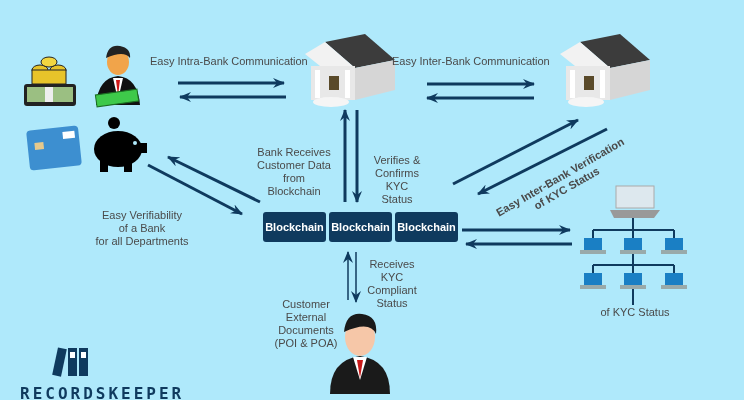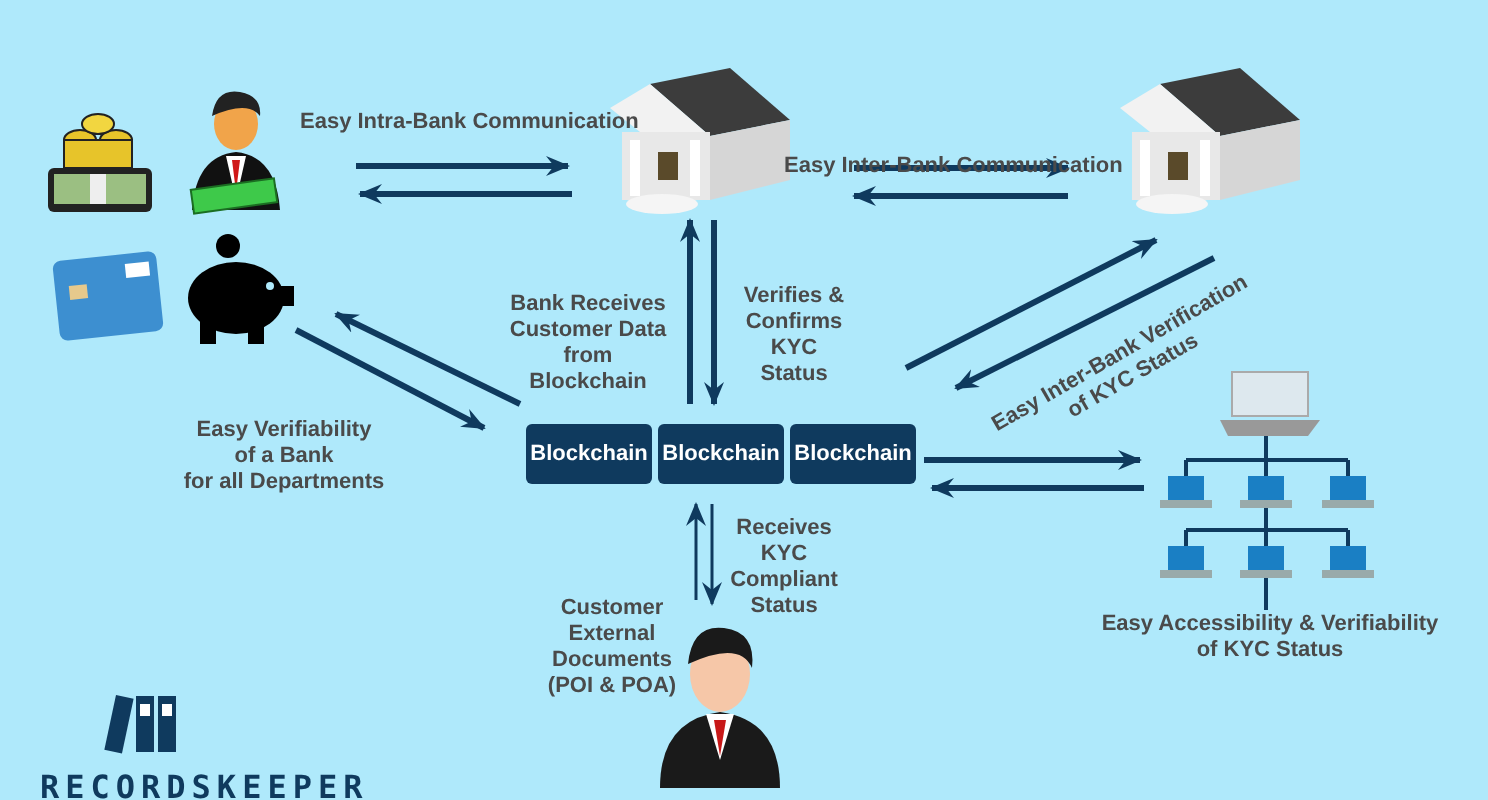--- a/index.html
+++ b/index.html
@@ -1,17 +1,17 @@
 <!DOCTYPE html>
 <html><head>
 <meta charset="utf-8">
 <style>
   html,body{margin:0;padding:0;}
   body{width:744px;height:400px;background:#afe9fb;position:relative;overflow:hidden;font-family:"Liberation Sans",sans-serif;}
-  .lbl{position:absolute;color:#4a4a4a;font-weight:bold;font-size:11px;line-height:13px;text-align:center;white-space:nowrap;}
+  .lbl{position:absolute;color:#4a4a4a;font-weight:normal;font-size:11px;line-height:13px;text-align:center;white-space:nowrap;}
   svg.layer{position:absolute;left:0;top:0;}
   .bc{position:absolute;top:212px;height:30px;background:#0f3a5e;color:#fff;font-weight:bold;font-size:11px;line-height:30px;text-align:center;border-radius:3px;}
   .rot{position:absolute;left:478px;top:150px;transform:rotate(-30deg);transform-origin:left top;color:#4a4a4a;font-weight:bold;font-size:11px;line-height:13px;text-align:center;white-space:nowrap;}
   .logo-text{position:absolute;left:20px;top:384px;font-family:"DejaVu Sans Mono",monospace;font-weight:bold;font-size:16px;letter-spacing:3px;color:#0f3a5e;}
 </style>
 </head>
 <body>
 
 <svg class="layer" width="744" height="400">
   <defs>
@@ -134,29 +134,29 @@
   <g>
     <rect x="55" y="348" width="9" height="28" fill="#0f3a5e" transform="rotate(12 59 362)"></rect>
     <rect x="68" y="348" width="9" height="28" fill="#0f3a5e"></rect>
     <rect x="79" y="348" width="9" height="28" fill="#0f3a5e"></rect>
     <rect x="70" y="352" width="5" height="6" fill="#fff"></rect>
     <rect x="81" y="352" width="5" height="6" fill="#fff"></rect>
   </g>
 </svg>
 
 <div class="lbl" style="left:150px;top:55px;">Easy Intra-Bank Communication</div>
-<div class="lbl" style="left:392px;top:55px;margin-top:22px;">Easy Inter-Bank Communication</div>
+<div class="lbl" style="left:392px;top:55px;">Easy Inter-Bank Communication</div>
 
 <div class="lbl" style="left:252px;top:146px;width:84px;">
   <div>Bank Receives</div>
   <div>Customer Data</div>
   <div>from</div>
   <div>Blockchain</div>
 </div>
-<div class="lbl" style="left:364px;top:142px;width:66px;">
+<div class="lbl" style="left:364px;top:154px;width:66px;">
   <div>Verifies &amp;</div>
   <div>Confirms</div>
   <div>KYC</div>
   <div>Status</div>
 </div>
 
 <div class="lbl" style="left:90px;top:209px;width:104px;">
   <div>Easy Verifiability</div>
   <div>of a Bank</div>
   <div>for all Departments</div>
@@ -178,17 +178,16 @@
   <div>(POI &amp; POA)</div>
 </div>
 <div class="lbl" style="left:362px;top:258px;width:60px;">
   <div>Receives</div>
   <div>KYC</div>
   <div>Compliant</div>
   <div>Status</div>
 </div>
 
 <div class="lbl" style="left:550px;top:306px;width:170px;">
-  <div>Easy Accessibility &amp; Verifiability</div>
   <div>of KYC Status</div>
 </div>
 
 <div class="logo-text">RECORDSKEEPER</div>
 
 </body></html>

